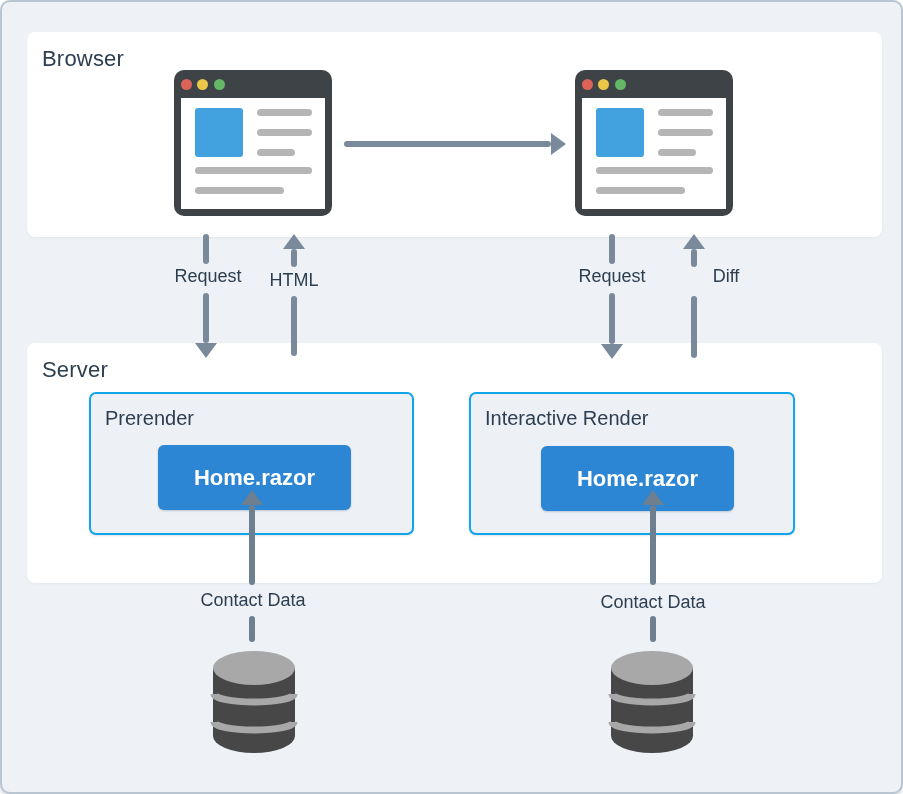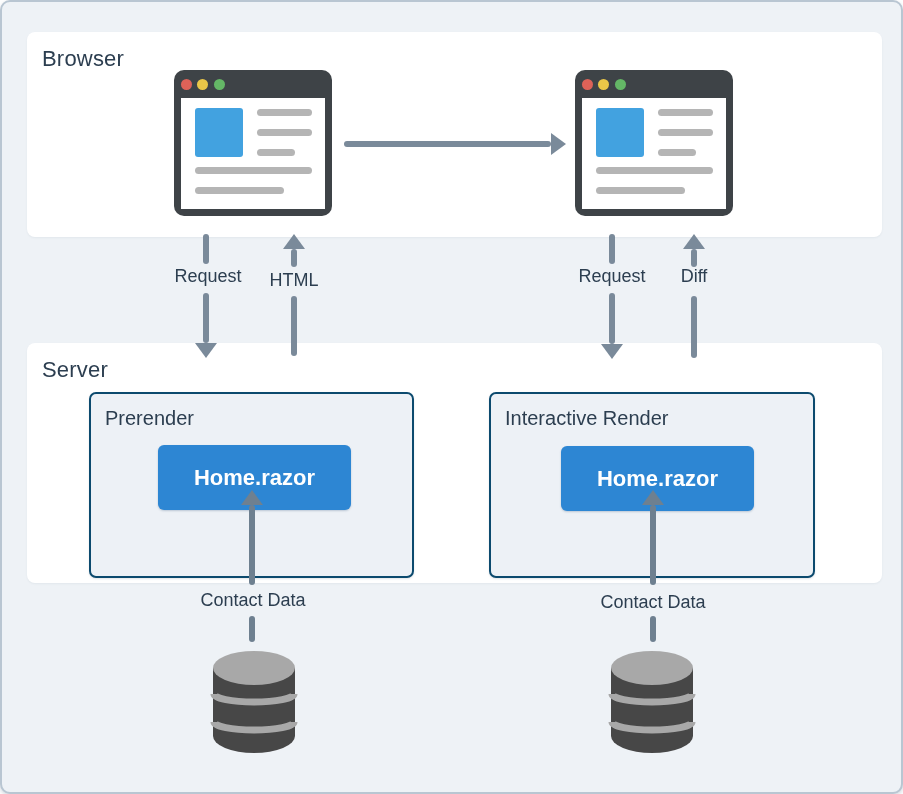--- a/index.html
+++ b/index.html
@@ -6,23 +6,23 @@
   body{width:903px;height:794px;position:relative;font-family:"Liberation Sans",sans-serif;-webkit-font-smoothing:antialiased;}
   .canvas{position:absolute;inset:0;box-sizing:border-box;background:#eef2f6;border:2px solid #b9c6d2;border-radius:10px;box-shadow:0 2px 4px rgba(120,140,160,.35);overflow:hidden;}
 
   
   .panel{position:absolute;background:#ffffff;border-radius:8px;box-shadow:0 1px 2px rgba(90,110,130,.08);}
   .panel-browser{left:25px;top:30px;width:855px;height:205px;}
   .panel-server{left:25px;top:313px;width:855px;height:240px;margin-top:28px;}
   .section-label{position:absolute;left:15px;top:14px;font-size:22px;color:#2c3e50;letter-spacing:.2px;}
 
   
-  .sub-box{position:absolute;top:49px;width:325px;height:186px;box-sizing:border-box;background:#edf1f6;border:2px solid #0c4a6e;border-radius:7px;box-shadow:0 1px 2px rgba(90,110,130,.18);}
+  .sub-box{position:absolute;top:49px;width:325px;height:143px;box-sizing:border-box;background:#edf1f6;border:2px solid #0ea5e9;border-radius:7px;box-shadow:0 1px 2px rgba(90,110,130,.18);}
   .sub-box.prerender{left:62px;}
-  .sub-box.interactive{left:462px;width:326px;text-align:center;}
+  .sub-box.interactive{left:442px;width:326px;text-align:center;}
   .box-label{position:absolute;left:14px;top:13px;font-size:20px;color:#2c3e50;}
   .razor-btn{position:absolute;left:67px;top:51px;width:193px;height:65px;background:#2d86d3;border-radius:6px;color:#ffffff;font-size:22px;font-weight:bold;display:flex;align-items:center;justify-content:center;box-shadow:0 1px 2px rgba(40,80,120,.25);}
   .sub-box.interactive .razor-btn{left:70px;top:52px;}
 
   
   .browser{position:absolute;width:158px;height:146px;background:#3e4347;border-radius:10px;}
   .browser .dot{position:absolute;top:9px;width:11px;height:11px;border-radius:50%;}
   .browser .dot.r{left:7px;background:#dd6258;}
   .browser .dot.y{left:23px;background:#eac748;}
   .browser .dot.g{left:40px;background:#64b766;}
@@ -64,21 +64,21 @@
   .lbl-html{left:292px;top:268px;}
 
   .a-render-1{left:607px;top:232px;height:30px;}
   .a-render-2{left:607px;top:291px;height:51px;}
   .a-render-head{left:599px;top:342px;}
   .lbl-render{left:610px;top:264px;}
 
   .a-diff-head{left:681px;top:232px;}
   .a-diff-1{left:689px;top:247px;height:18px;}
   .a-diff-2{left:689px;top:294px;height:62px;}
-  .lbl-diff{left:692px;top:264px;}
+  .lbl-diff{left:724px;top:264px;}
 
   .a-cl-head{left:239px;top:488px;}
   .a-cl-1{left:247px;top:503px;height:80px;}
   .a-cl-2{left:247px;top:614px;height:26px;}
   .lbl-contact-left{left:251px;top:588px;}
 
   .a-cr-head{left:640px;top:488px;}
   .a-cr-1{left:648px;top:503px;height:80px;}
   .a-cr-2{left:648px;top:614px;height:26px;}
   .lbl-contact-right{left:651px;top:590px;}

